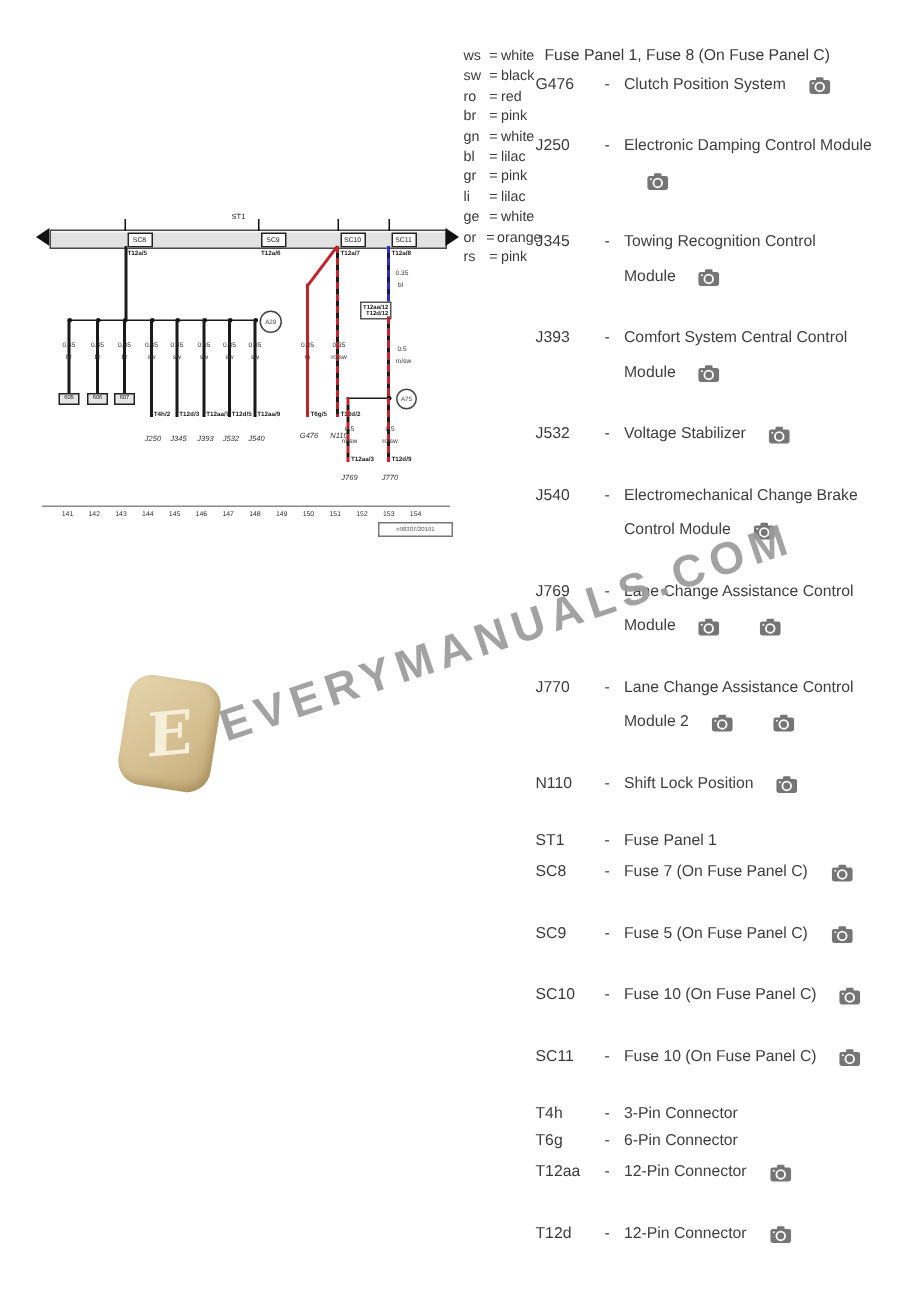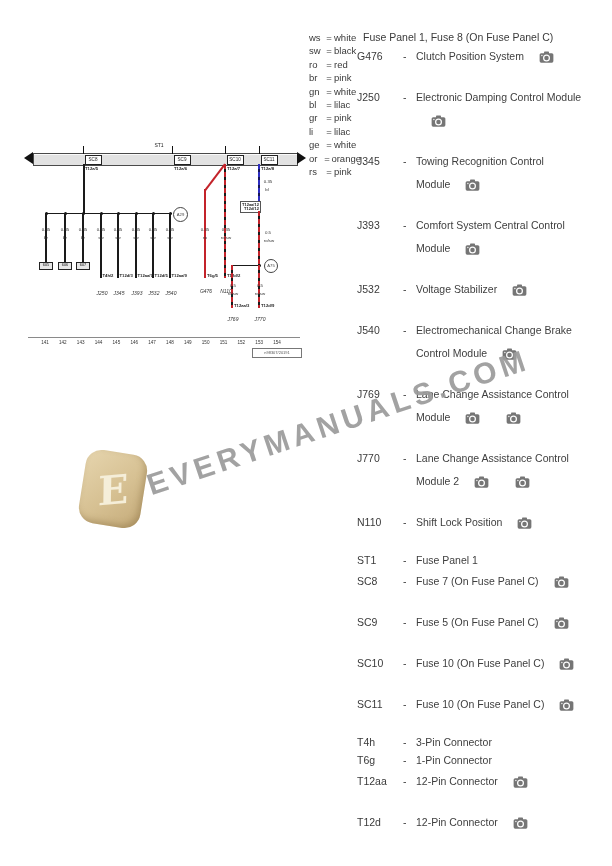--- a/index.html
+++ b/index.html
@@ -530,21 +530,21 @@
        <span class="dash">-</span>
        <span class="ctext">3-Pin Connector</span>
        </div>
       </div>
     </div>
     <div class="comp-row tight">
        <div class="comp-code">T6g</div>
        <div class="comp-body">
         <div class="cline">
        <span class="dash">-</span>
-       <span class="ctext">1-Pin Connector</span>
+       <span class="ctext">6-Pin Connector</span>
        </div>
       </div>
     </div>
     <div class="comp-row">
        <div class="comp-code">T12aa</div>
        <div class="comp-body">
         <div class="cline">
        <span class="dash">-</span>
        <span class="ctext">12-Pin Connector</span>
        <svg class="cam" viewBox="0 0 24 19">

